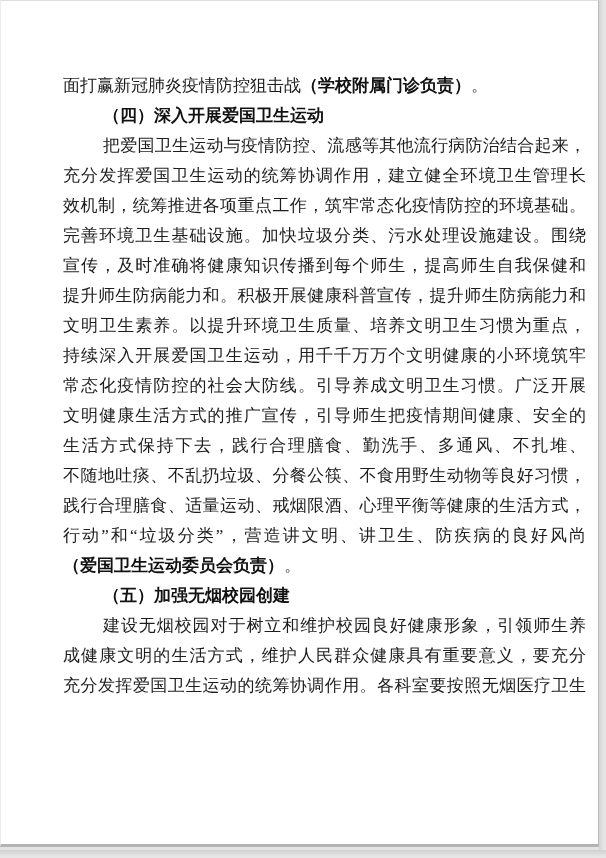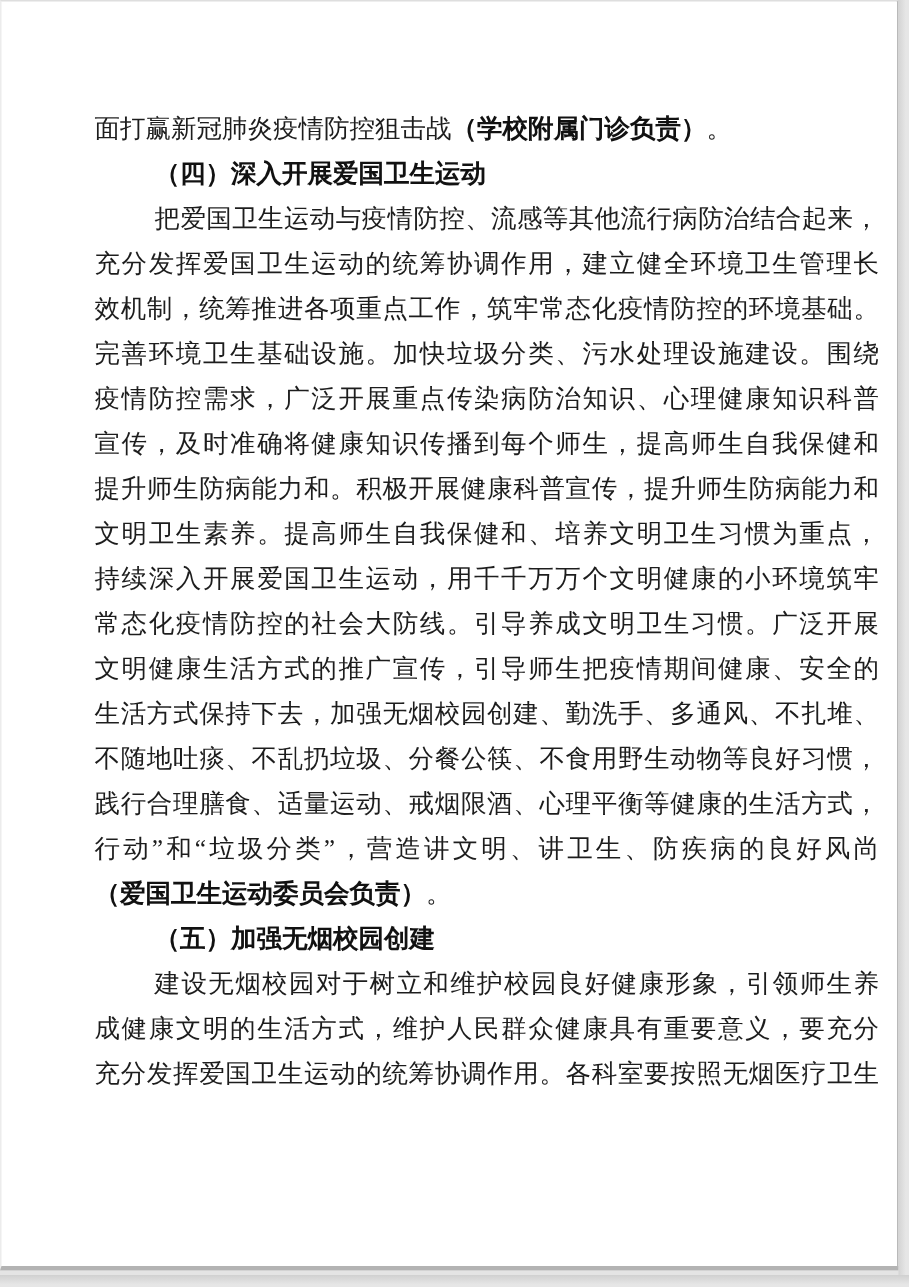--- a/index.html
+++ b/index.html
@@ -82,28 +82,27 @@
 
 <div class="viewport">
   <div class="page">
     <div class="content">
         <div class="line"><span class="seg">面打赢新冠肺炎疫情防控狙击战</span><span class="seg-bold">（学校附属门诊负责）</span><span class="seg">。</span></div>
         <div class="line indent heading"><span class="seg-bold">（四）深入开展爱国卫生运动</span></div>
         <div class="line indent fill"><span class="seg">把爱国卫生运动与疫情防控、流感等其他流行病防治结合起来，</span></div>
         <div class="line fill"><span class="seg">充分发挥爱国卫生运动的统筹协调作用，建立健全环境卫生管理长</span></div>
         <div class="line fill"><span class="seg">效机制，统筹推进各项重点工作，筑牢常态化疫情防控的环境基础。</span></div>
         <div class="line fill"><span class="seg">完善环境卫生基础设施。加快垃圾分类、污水处理设施建设。围绕</span></div>
-        <div class="line fill"><span class="seg">疫情防控需求，广泛开展重点传染病防治知识、心理健康知识科普</span></div>
         <div class="line fill"><span class="seg">宣传，及时准确将健康知识传播到每个师生，提高师生自我保健和</span></div>
         <div class="line fill"><span class="seg">提升师生防病能力和。积极开展健康科普宣传，提升师生防病能力和</span></div>
-        <div class="line fill"><span class="seg">文明卫生素养。提高师生自我保健和、培养文明卫生习惯为重点，</span></div>
+        <div class="line fill"><span class="seg">文明卫生素养。以提升环境卫生质量、培养文明卫生习惯为重点，</span></div>
         <div class="line fill"><span class="seg">持续深入开展爱国卫生运动，用千千万万个文明健康的小环境筑牢</span></div>
         <div class="line fill"><span class="seg">常态化疫情防控的社会大防线。引导养成文明卫生习惯。广泛开展</span></div>
         <div class="line fill"><span class="seg">文明健康生活方式的推广宣传，引导师生把疫情期间健康、安全的</span></div>
-        <div class="line fill"><span class="seg">生活方式保持下去，加强无烟校园创建、勤洗手、多通风、不扎堆、</span></div>
+        <div class="line fill"><span class="seg">生活方式保持下去，践行合理膳食、勤洗手、多通风、不扎堆、</span></div>
         <div class="line fill"><span class="seg">不随地吐痰、不乱扔垃圾、分餐公筷、不食用野生动物等良好习惯，</span></div>
         <div class="line fill"><span class="seg">践行合理膳食、适量运动、戒烟限酒、心理平衡等健康的生活方式，</span></div>
         <div class="line fill"><span class="seg">行动”和“垃圾分类”，营造讲文明、讲卫生、防疾病的良好风尚</span></div>
         <div class="line"><span class="seg-bold">（爱国卫生运动委员会负责）</span><span class="seg">。</span></div>
         <div class="line indent heading"><span class="seg-bold">（五）加强无烟校园创建</span></div>
         <div class="line indent fill"><span class="seg">建设无烟校园对于树立和维护校园良好健康形象，引领师生养</span></div>
         <div class="line fill"><span class="seg">成健康文明的生活方式，维护人民群众健康具有重要意义，要充分</span></div>
         <div class="line fill"><span class="seg">充分发挥爱国卫生运动的统筹协调作用。各科室要按照无烟医疗卫生</span></div>
       </div>
   </div>

